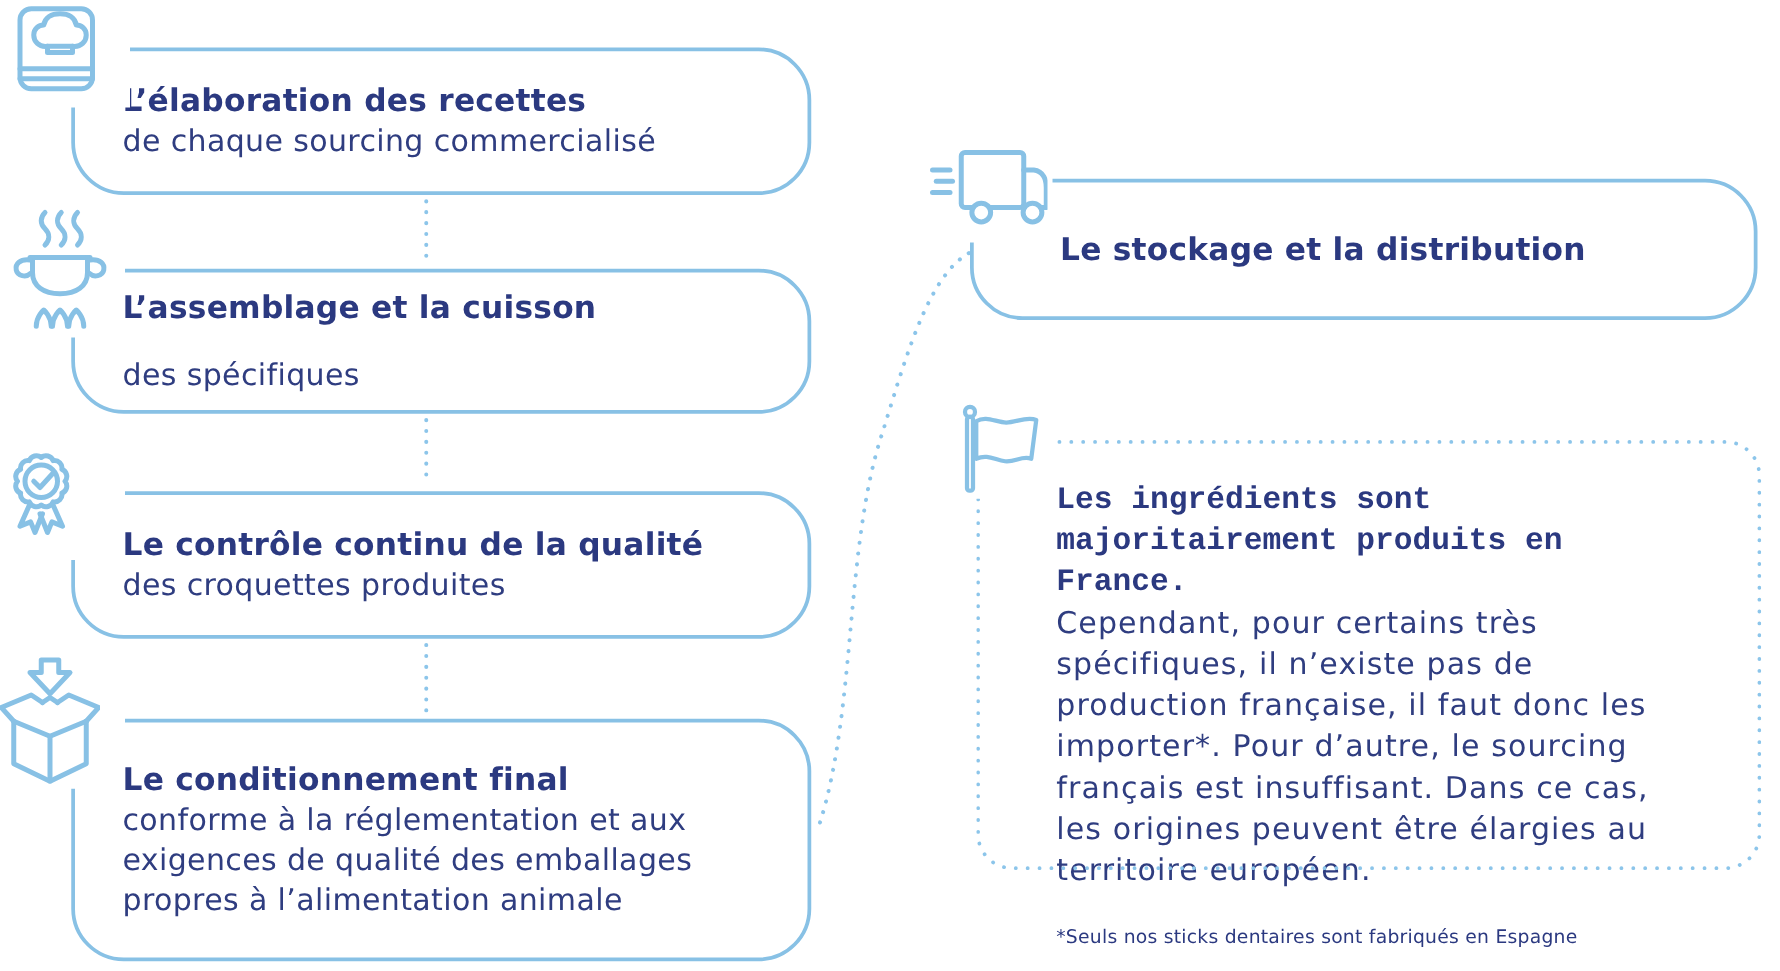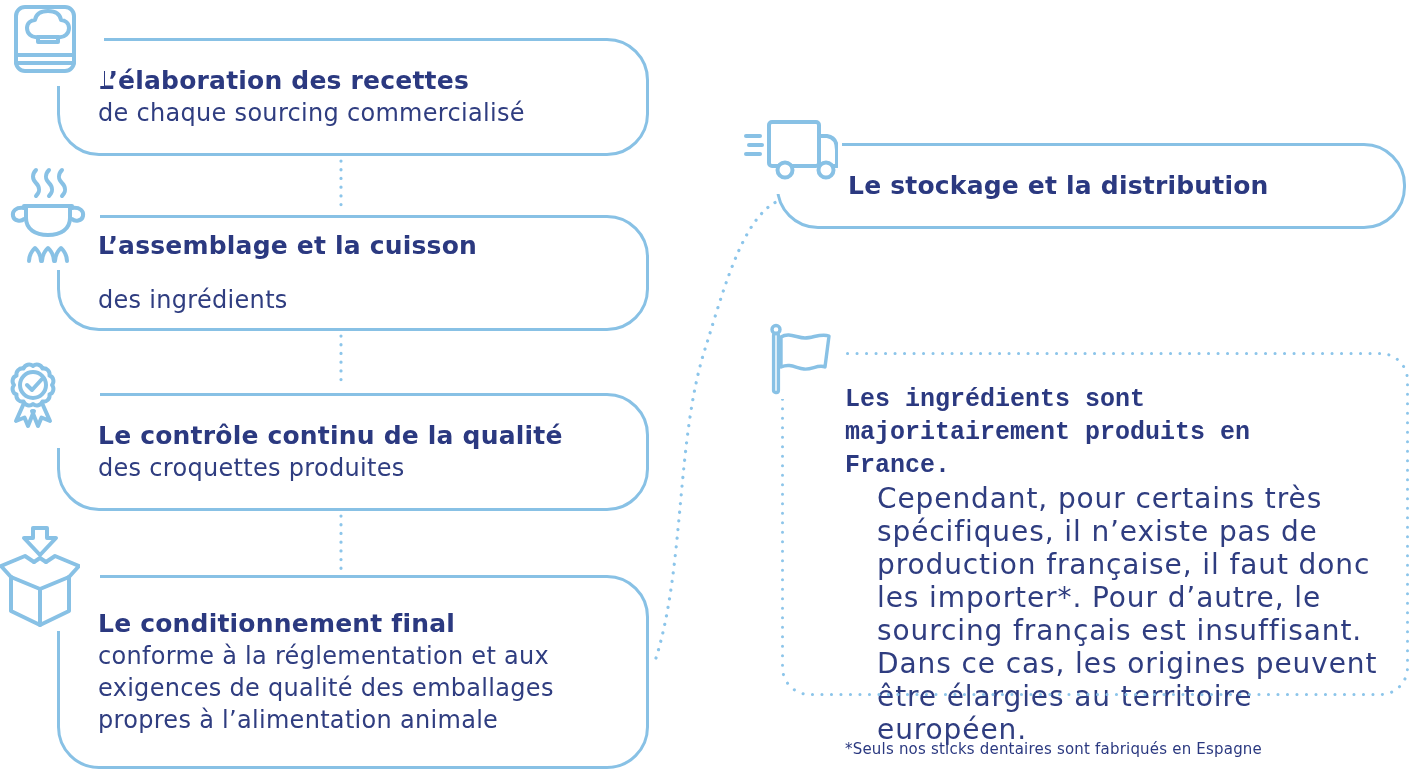--- a/index.html
+++ b/index.html
@@ -6,32 +6,32 @@
   .page{position:relative;width:1424px;height:777px;background:#ffffff;overflow:hidden;
         font-family:"DejaVu Sans","Liberation Sans",sans-serif;}
 
   
   .step-box{position:absolute;border:3px solid #88C1E5;border-radius:42px;box-sizing:border-box;
             background:#ffffff;display:flex;flex-direction:column;justify-content:center;z-index:2;}
   #box-recettes        {left:57px; top:38px;  width:592px;height:118px;padding-left:38px;}
   #box-cuisson         {left:57px; top:215px; width:592px;height:116px;padding-left:38px;gap:22px;}
   #box-qualite         {left:57px; top:393px; width:592px;height:118px;padding-left:38px;}
   #box-conditionnement {left:57px; top:575px; width:592px;height:194px;padding-left:38px;}
-  #box-stockage        {left:776px;top:143px; width:630px;height:86px;padding-left:69px;}
+  #box-stockage        {left:776px;top:143px; width:630px;height:113px;padding-left:69px;}
 
   .step-title{font-weight:bold;font-size:25px;line-height:32px;color:#2B3980;letter-spacing:.2px;}
   .step-body {font-size:24px;line-height:32px;color:#2F3D80;letter-spacing:.3px;}
   #box-conditionnement .step-body{max-width:508px;}
 
   
   .note-box{position:absolute;left:781px;top:352px;width:628px;height:344px;box-sizing:border-box;
             background:#ffffff;padding:31px 30px 0 64px;z-index:2;}
   .note-border{position:absolute;left:0;top:0;pointer-events:none;}
   .note-title{font-weight:bold;font-size:25px;line-height:33px;color:#2B3980;max-width:520px;font-family:Liberation Mono, monospace;}
-  .note-body {font-size:28px;line-height:33px;color:#2F3D80;letter-spacing:.9px;max-width:512px;margin-left:32px;}
+  .note-body {font-size:24px;line-height:33px;color:#2F3D80;letter-spacing:.9px;max-width:512px;}
 
   .footnote{position:absolute;left:845px;top:740px;font-size:15px;color:#2B3980;letter-spacing:.2px;z-index:2;}
 
   
   .icon{position:absolute;background:#ffffff;z-index:3;display:flex;align-items:flex-start;}
   #icon-book   {left:12px; top:4px;  width:92px; height:82px;}
   #icon-pot    {left:4px;  top:166px;width:96px; height:104px;}
   #icon-medal  {left:4px;  top:358px;width:96px; height:90px;}
   #icon-openbox{left:0px;  top:525px;width:100px;height:106px;}
   #icon-truck  {left:743px;top:114px;width:99px; height:80px;}
@@ -53,21 +53,21 @@
     </g>
   </svg>
 
   <div class="step-box" id="box-recettes">
     <div class="step-title">L’élaboration des recettes</div>
     <div class="step-body">de chaque sourcing commercialisé</div>
   </div>
 
   <div class="step-box" id="box-cuisson">
     <div class="step-title">L’assemblage et la cuisson</div>
-    <div class="step-body">des ingrédients</div>
+    <div class="step-body">des spécifiques</div>
   </div>
 
   <div class="step-box" id="box-qualite">
     <div class="step-title">Le contrôle continu de la qualité</div>
     <div class="step-body">des croquettes produites</div>
   </div>
 
   <div class="step-box" id="box-conditionnement">
     <div class="step-title">Le conditionnement final</div>
     <div class="step-body">conforme à la réglementation et aux exigences de qualité des emballages propres à l’alimentation animale</div>

